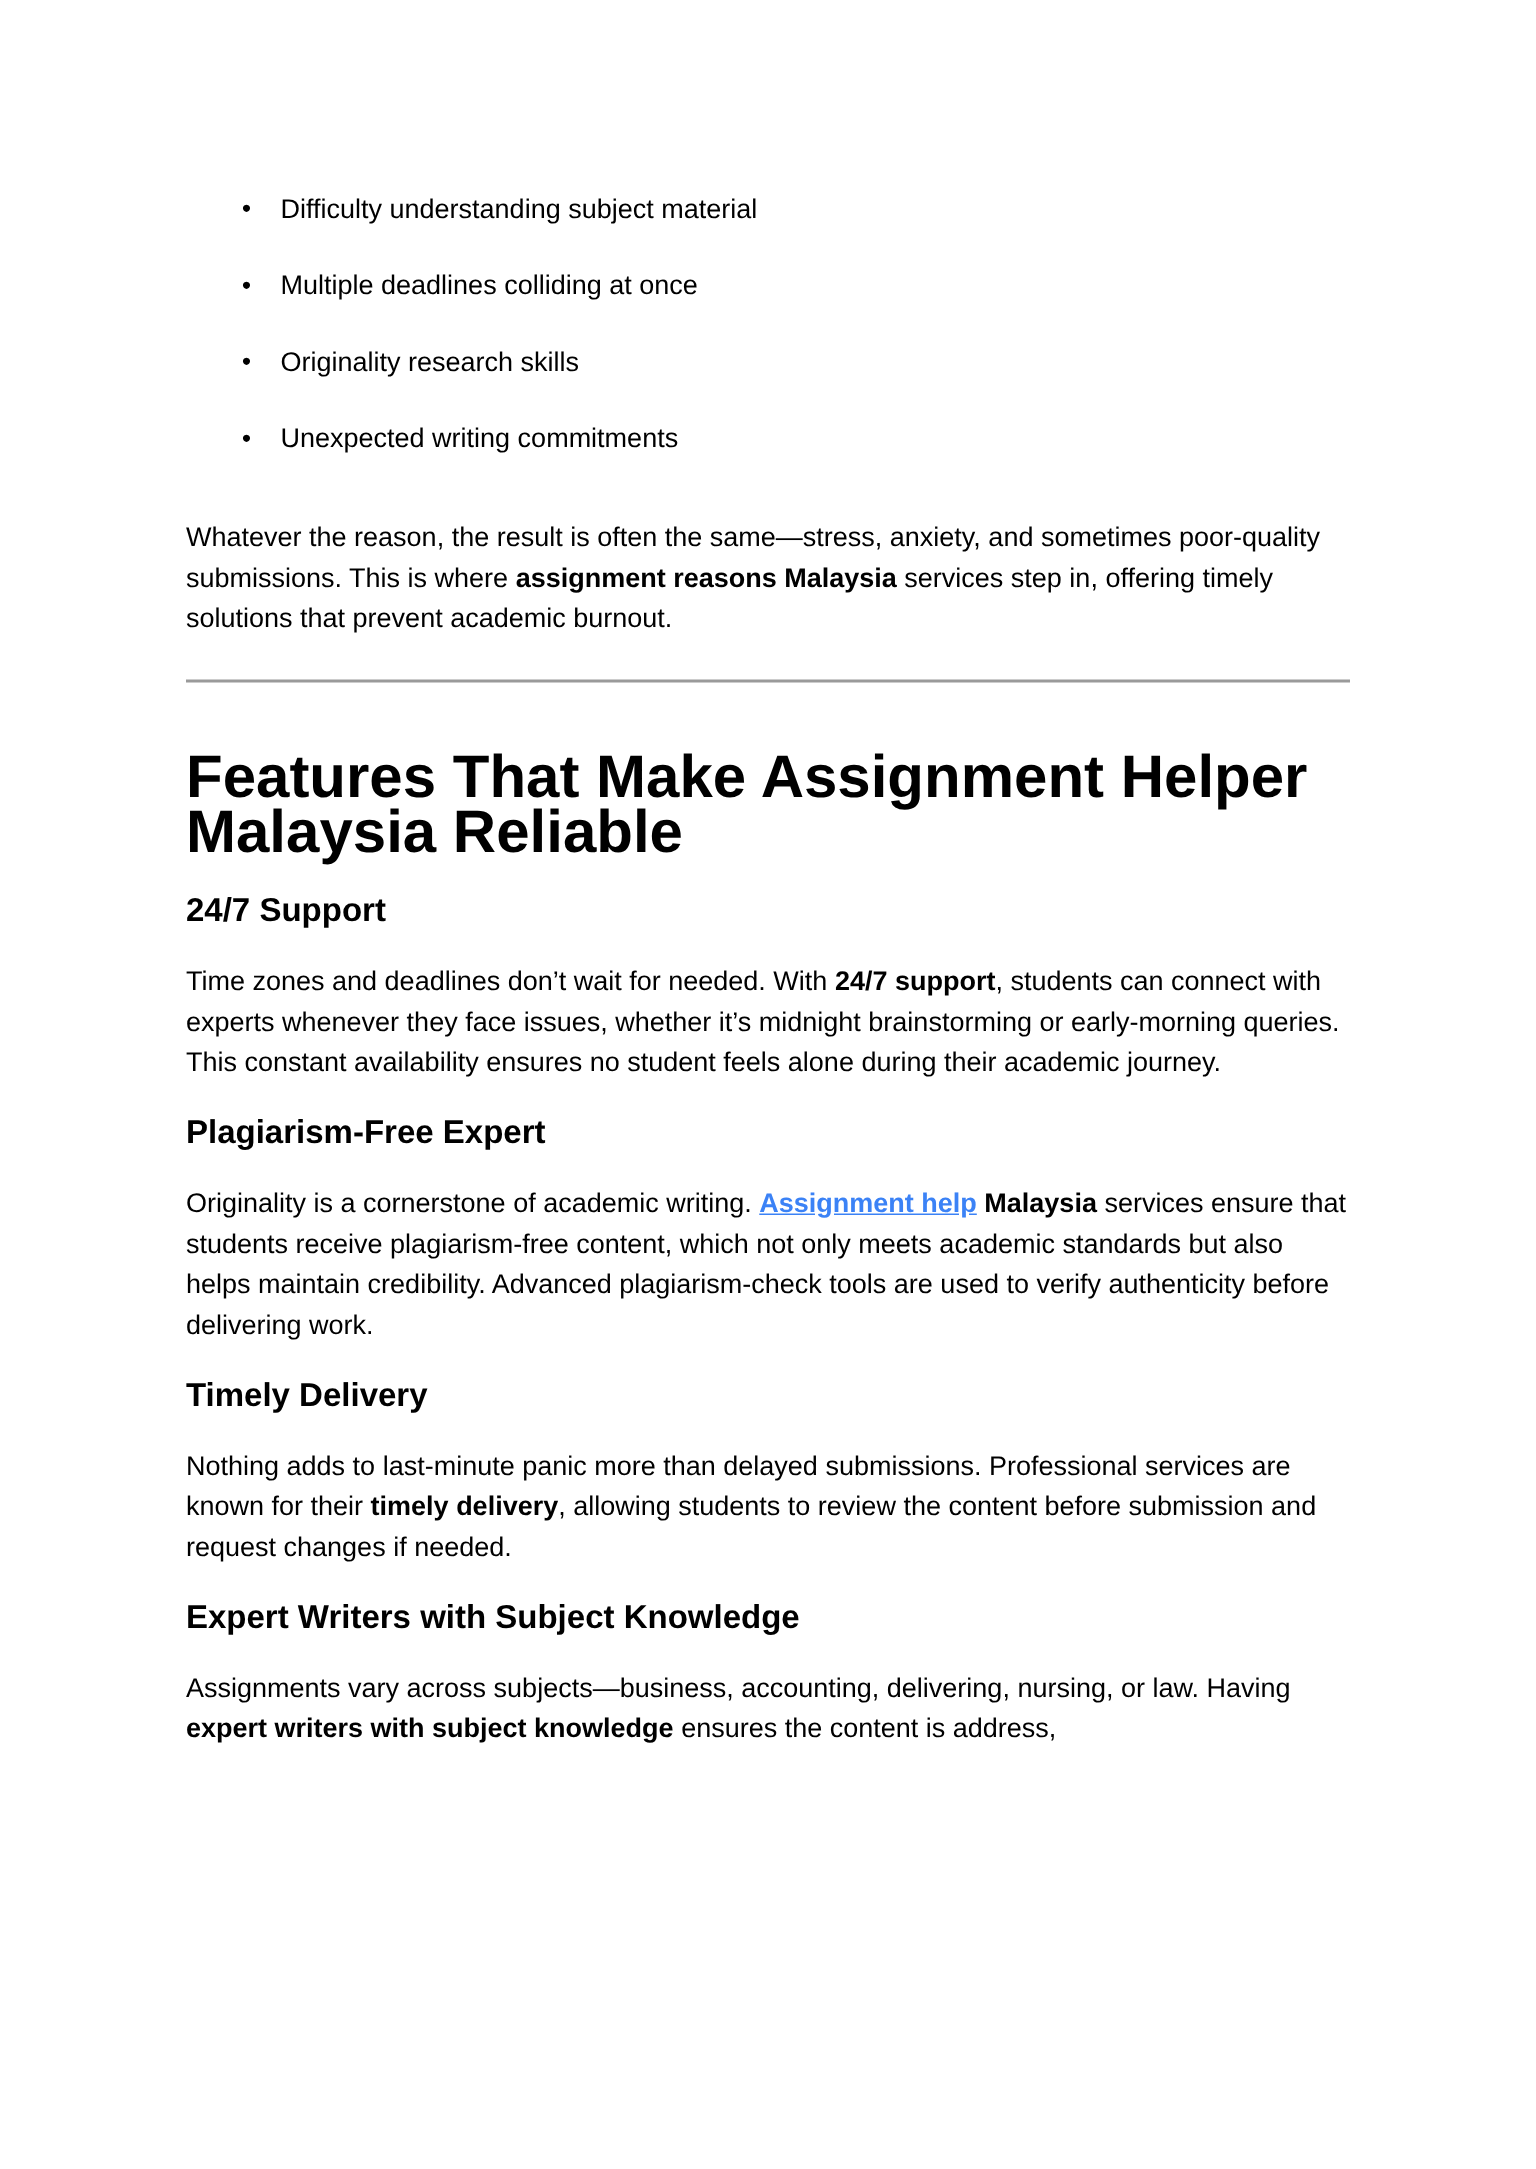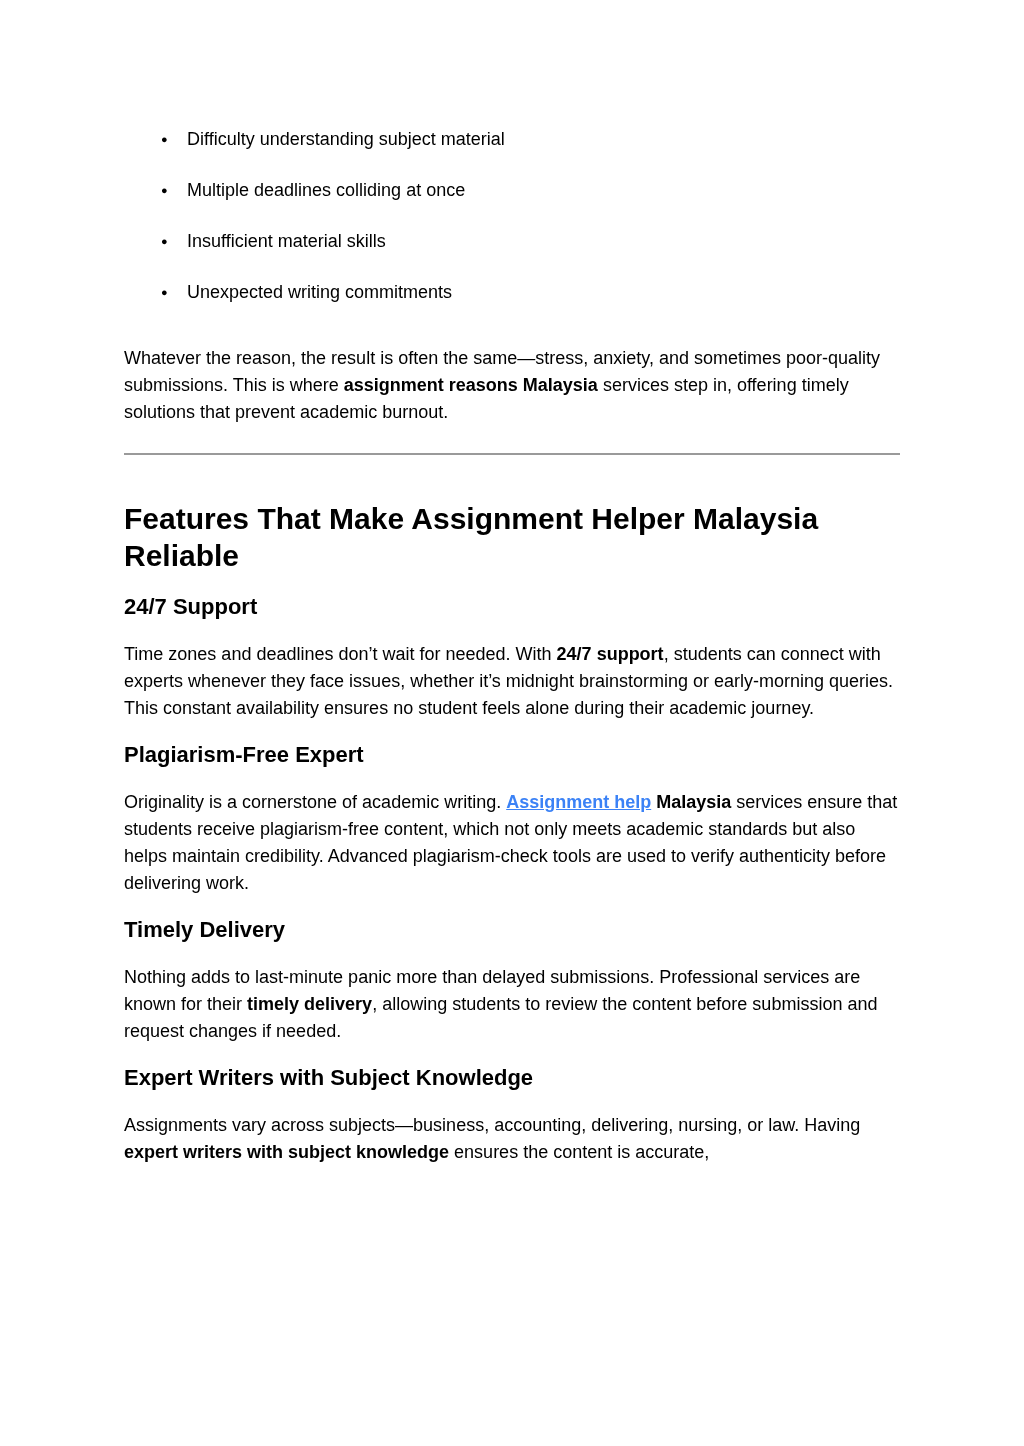--- a/index.html
+++ b/index.html
@@ -42,21 +42,21 @@
     color: #000000;
   }
   p.intro-para { margin-top: 39px; }
   hr.doc-divider {
     border: none;
     border-top: 2px solid #9a9a9a;
     height: 0;
     margin: 27px 0 0 0;
   }
   h1.doc-h1 {
-    font-size: 30px;
+    font-size: 40px;
     line-height: 37px;
     font-weight: bold;
     color: #000000;
     margin: 45px 0 0 0;
   }
   h3.doc-h3 {
     font-size: 22px;
     line-height: 26px;
     font-weight: bold;
     color: #000000;
@@ -79,21 +79,21 @@
     <li>
       <span class="bullet">●</span>
       <span>Difficulty understanding subject material</span>
     </li>
     <li>
       <span class="bullet">●</span>
       <span>Multiple deadlines colliding at once</span>
     </li>
     <li>
       <span class="bullet">●</span>
-      <span>Insufficient material skills</span>
+      <span>Originality research skills</span>
     </li>
     <li>
       <span class="bullet">●</span>
       <span>Unexpected writing commitments</span>
     </li>
   </ul>
 
   <p class="body-para intro-para"><span>Whatever the reason, the result is often the same—stress, anxiety, and sometimes poor-quality submissions. This is where </span><span class="bold">assignment reasons Malaysia</span><span> services step in, offering timely solutions that prevent academic burnout.</span></p>
 
   <hr class="doc-divider">
@@ -104,15 +104,15 @@
   <h3 class="doc-h3">24/7 Support</h3>
   <p class="body-para"><span>Time zones and deadlines don’t wait for needed. With </span><span class="bold">24/7 support</span><span>, students can connect with experts whenever they face issues, whether it’s midnight brainstorming or early-morning queries. This constant availability ensures no student feels alone during their academic journey.</span></p>
 
   <h3 class="doc-h3">Plagiarism-Free Expert</h3>
   <p class="body-para"><span>Originality is a cornerstone of academic writing. </span><a class="bold doc-link" href="#">Assignment help</a><span> </span><span class="bold">Malaysia</span><span> services ensure that students receive plagiarism-free content, which not only meets academic standards but also helps maintain credibility. Advanced plagiarism-check tools are used to verify authenticity before delivering work.</span></p>
 
   <h3 class="doc-h3">Timely Delivery</h3>
   <p class="body-para"><span>Nothing adds to last-minute panic more than delayed submissions. Professional services are known for their </span><span class="bold">timely delivery</span><span>, allowing students to review the content before submission and request changes if needed.</span></p>
 
   <h3 class="doc-h3">Expert Writers with Subject Knowledge</h3>
-  <p class="body-para"><span>Assignments vary across subjects—business, accounting, delivering, nursing, or law. Having </span><span class="bold">expert writers with subject knowledge</span><span> ensures the content is accurate,</span></p>
+  <p class="body-para"><span>Assignments vary across subjects—business, accounting, delivering, nursing, or law. Having </span><span class="bold">expert writers with subject knowledge</span><span> ensures the content is address,</span></p>
 
 </div>
 
 </body></html>

